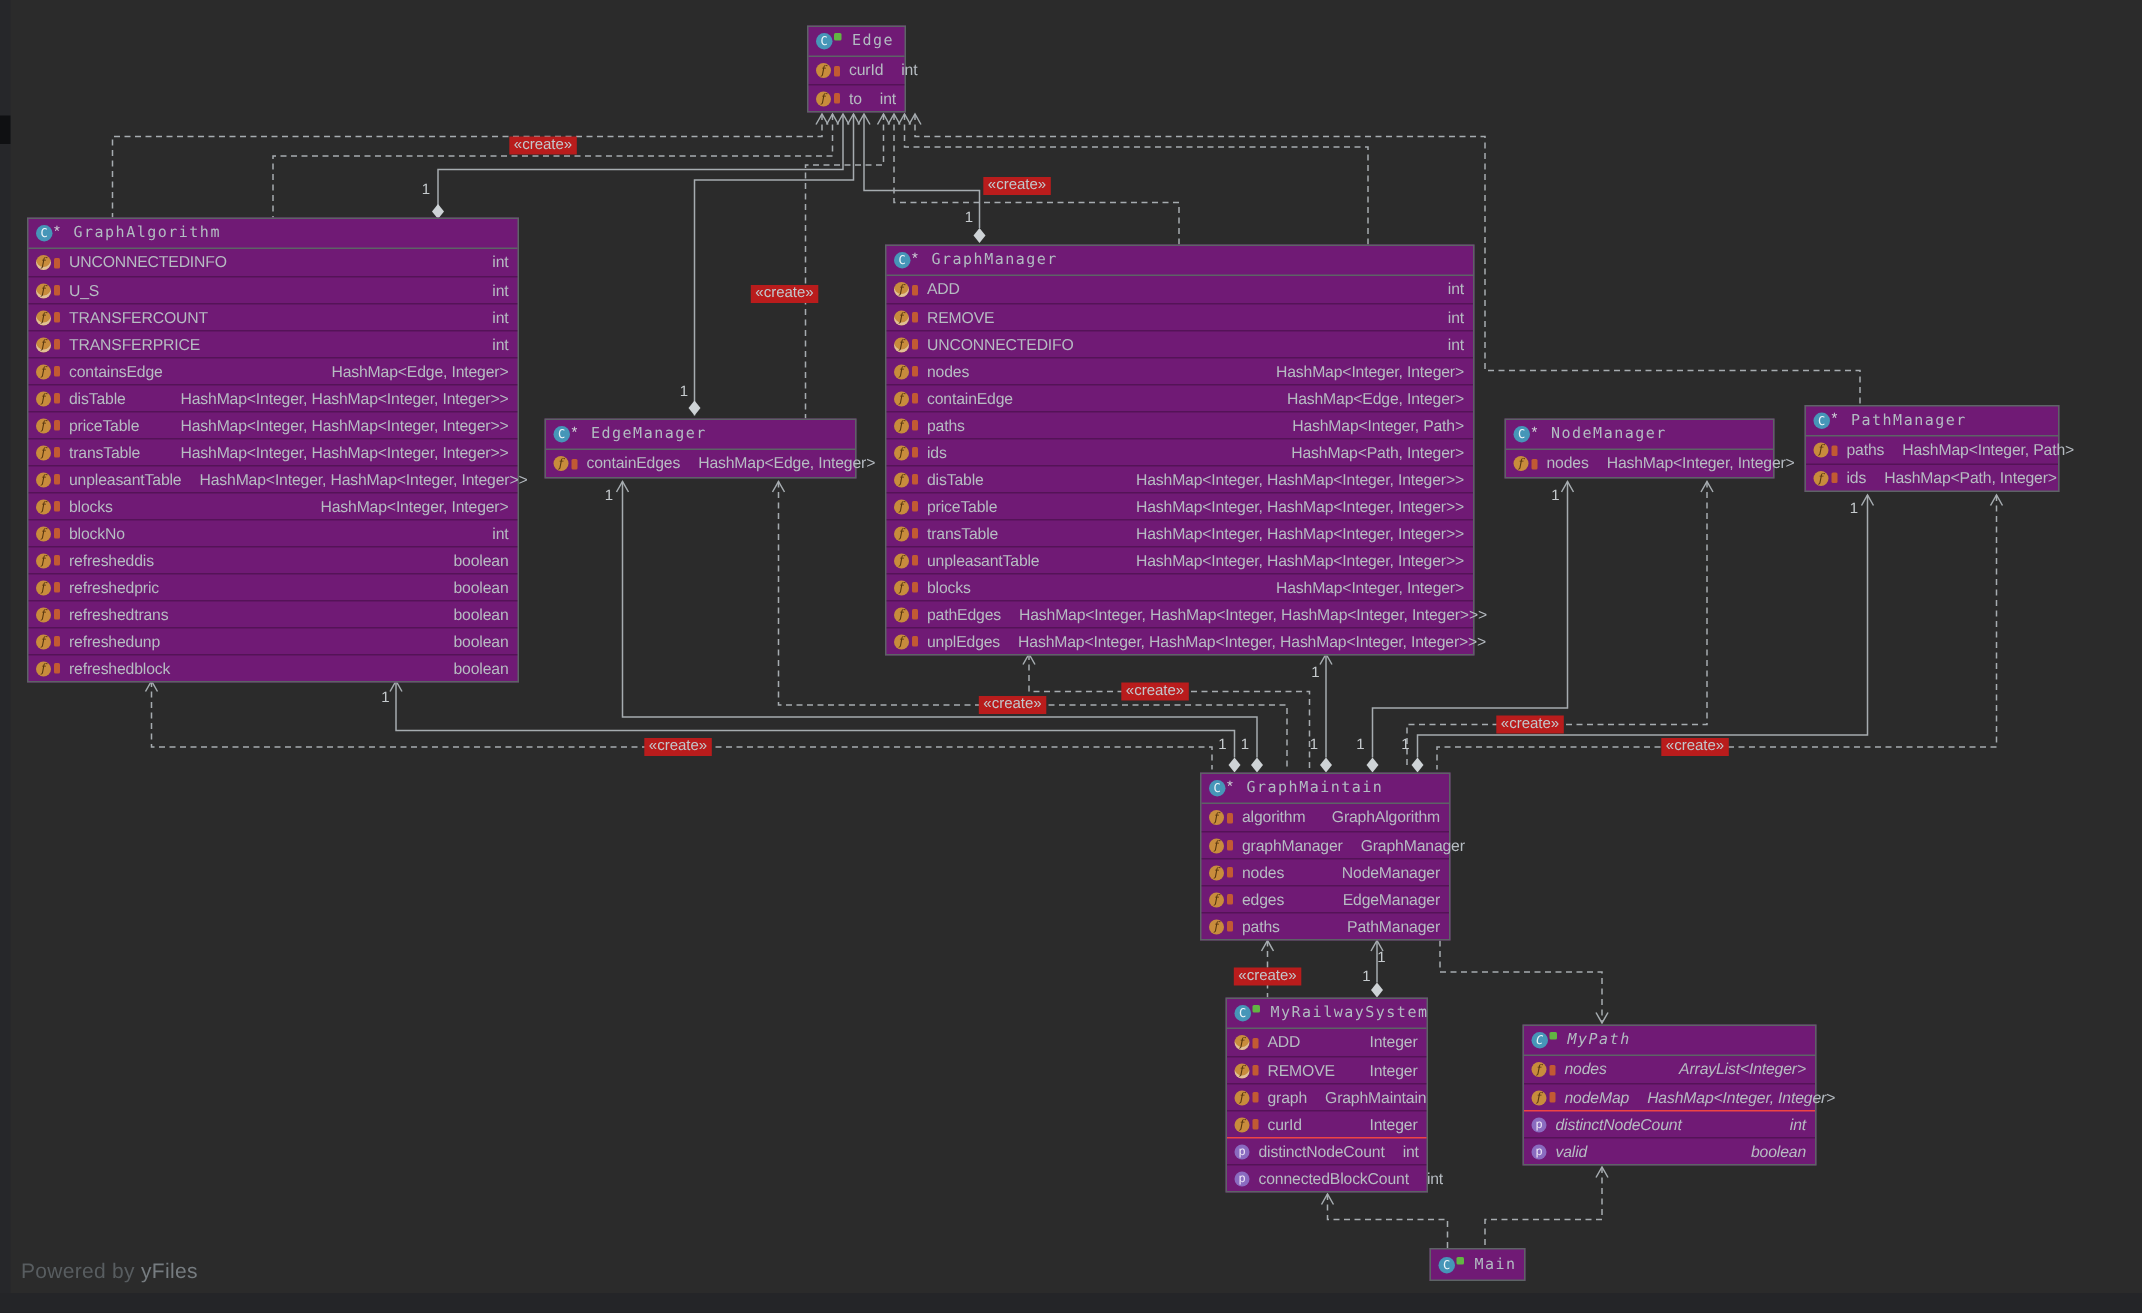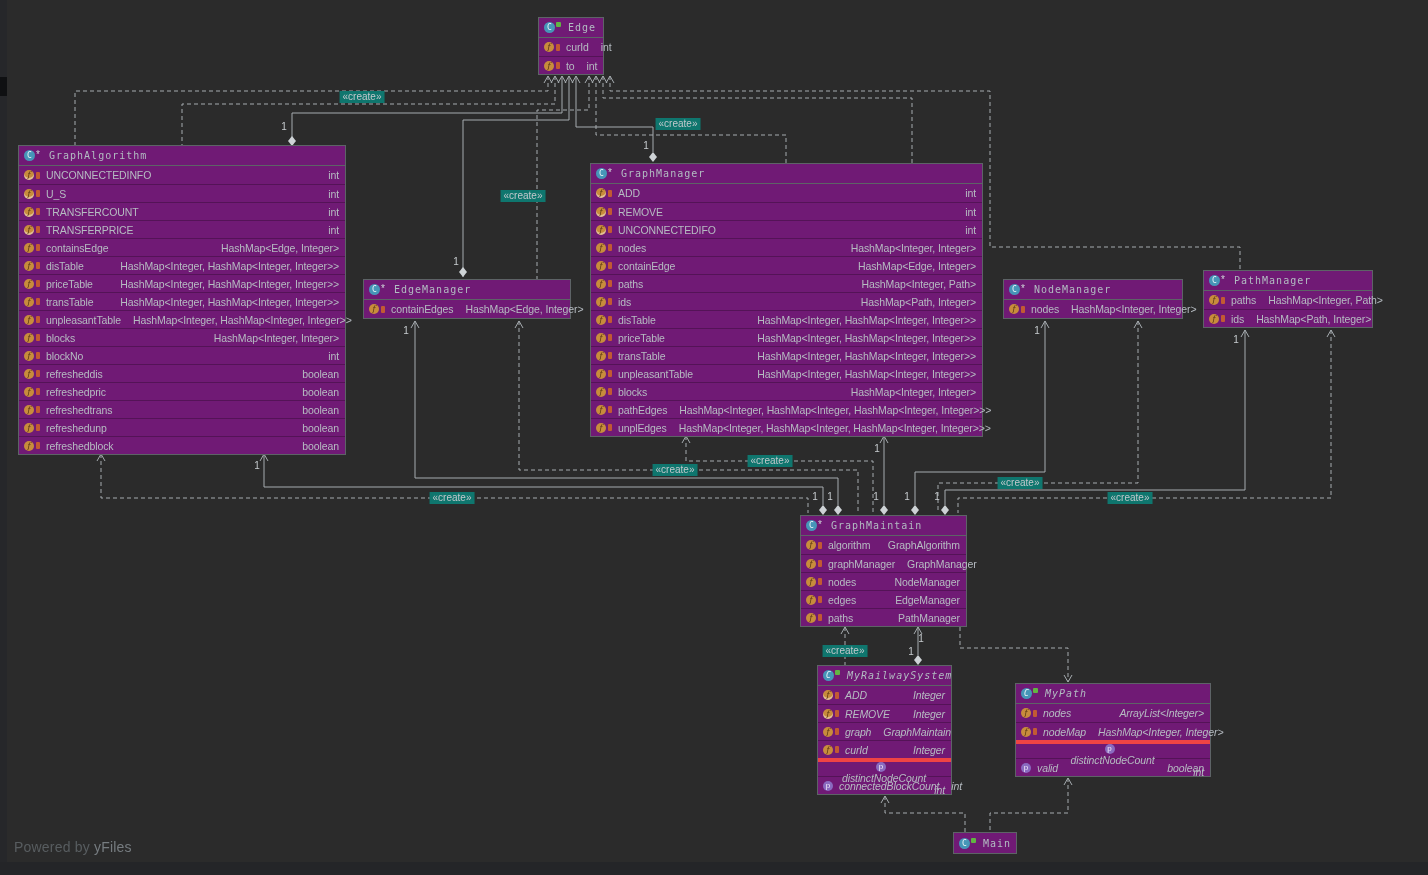--- a/index.html
+++ b/index.html
@@ -35,21 +35,21 @@
   .cls-title{
     font-family:"DejaVu Sans Mono",monospace;font-size:10px;letter-spacing:1px;
     color:#b2bcc2;white-space:nowrap;
   }
   .uml-body{}
   .uml-row{
     display:flex;align-items:center;height:18px;padding:0 6px 0 5px;
     box-sizing:border-box;white-space:nowrap;
   }
   .uml-row + .uml-row{border-top:1px solid rgba(0,0,0,0.25);align-items:center;}
-  .uml-row.sep{border-top:4px solid #ef4444;flex-direction:column;}
+  .uml-row.sep{border-top:1px solid #ef4444;}
   .f-icon{display:inline-flex;align-items:center;margin-right:6px;flex:0 0 auto;}
   .f-circle{
     display:inline-block;width:10px;height:10px;border-radius:50%;
     background:#c88c3c;color:#55350f;font-size:8px;line-height:10px;text-align:center;
     font-family:"DejaVu Serif",serif;font-style:italic;
   }
   .f-circle::after{content:"f";}
   .f-circle.cst{box-shadow:inset 0 -2px 0 rgba(255,255,255,0.45);}
   .f-circle.p{background:#8a6bc0;color:#f0eaf8;font-style:normal;font-family:"Liberation Sans",sans-serif;}
   .f-circle.p::after{content:"p";}
@@ -57,21 +57,21 @@
     display:inline-block;width:4px;height:7px;margin-left:2px;
     background:#c25a33;border-radius:1px;
   }
   .f-name{font-size:10.5px;color:#b6bcc2;letter-spacing:-0.1px;}
   .f-type{font-size:10.5px;color:#b6bcc2;letter-spacing:-0.1px;margin-left:auto;padding-left:12px;}
   
   .clabel{
     position:absolute;transform:translate(-50%,-50%);z-index:4;
     font-size:10px;color:#c6cbce;white-space:nowrap;line-height:12px;
   }
-  .clabel.stereo{background:#0f766e;padding:0 3px;color:#c2c8cc;}
+  .clabel.stereo{background:#b91c1c;padding:0 3px;color:#c2c8cc;}
   
   #wires{position:absolute;left:0;top:0;z-index:2;}
   #wires path{fill:none;stroke:#a6acb0;stroke-width:1;}
   #wires .dashed path{stroke-dasharray:4,3;}
   #wires .head{stroke:#cfd4d7;}
   #wires polygon{fill:#ced3d6;stroke:none;}
   
   .watermark{
     position:absolute;left:14px;top:839px;font-size:14px;z-index:3;
     color:#585d60;letter-spacing:0.2px;
@@ -559,21 +559,21 @@
         <div class="uml-row">
     <span class="f-icon">
             <span class="f-circle"></span>
             <span class="f-vis"></span>
           </span>
     <span class="f-name">paths</span>
     <span class="f-type">PathManager</span>
   </div>
       </div>
   </div>
-    <div class="uml-class" style="left: 817px; top: 665px; width: 135px; font-style: italic;">
+    <div class="uml-class" style="left: 817px; top: 665px; width: 135px;">
     <div class="uml-header">
       <span class="cls-icon">
           <span class="c-circle"></span>
           <span class="c-mark mark-green"></span>
         </span>
       <span class="cls-title">MyRailwaySystem</span>
     </div>
     <div class="uml-body">
         <div class="uml-row">
     <span class="f-icon">

